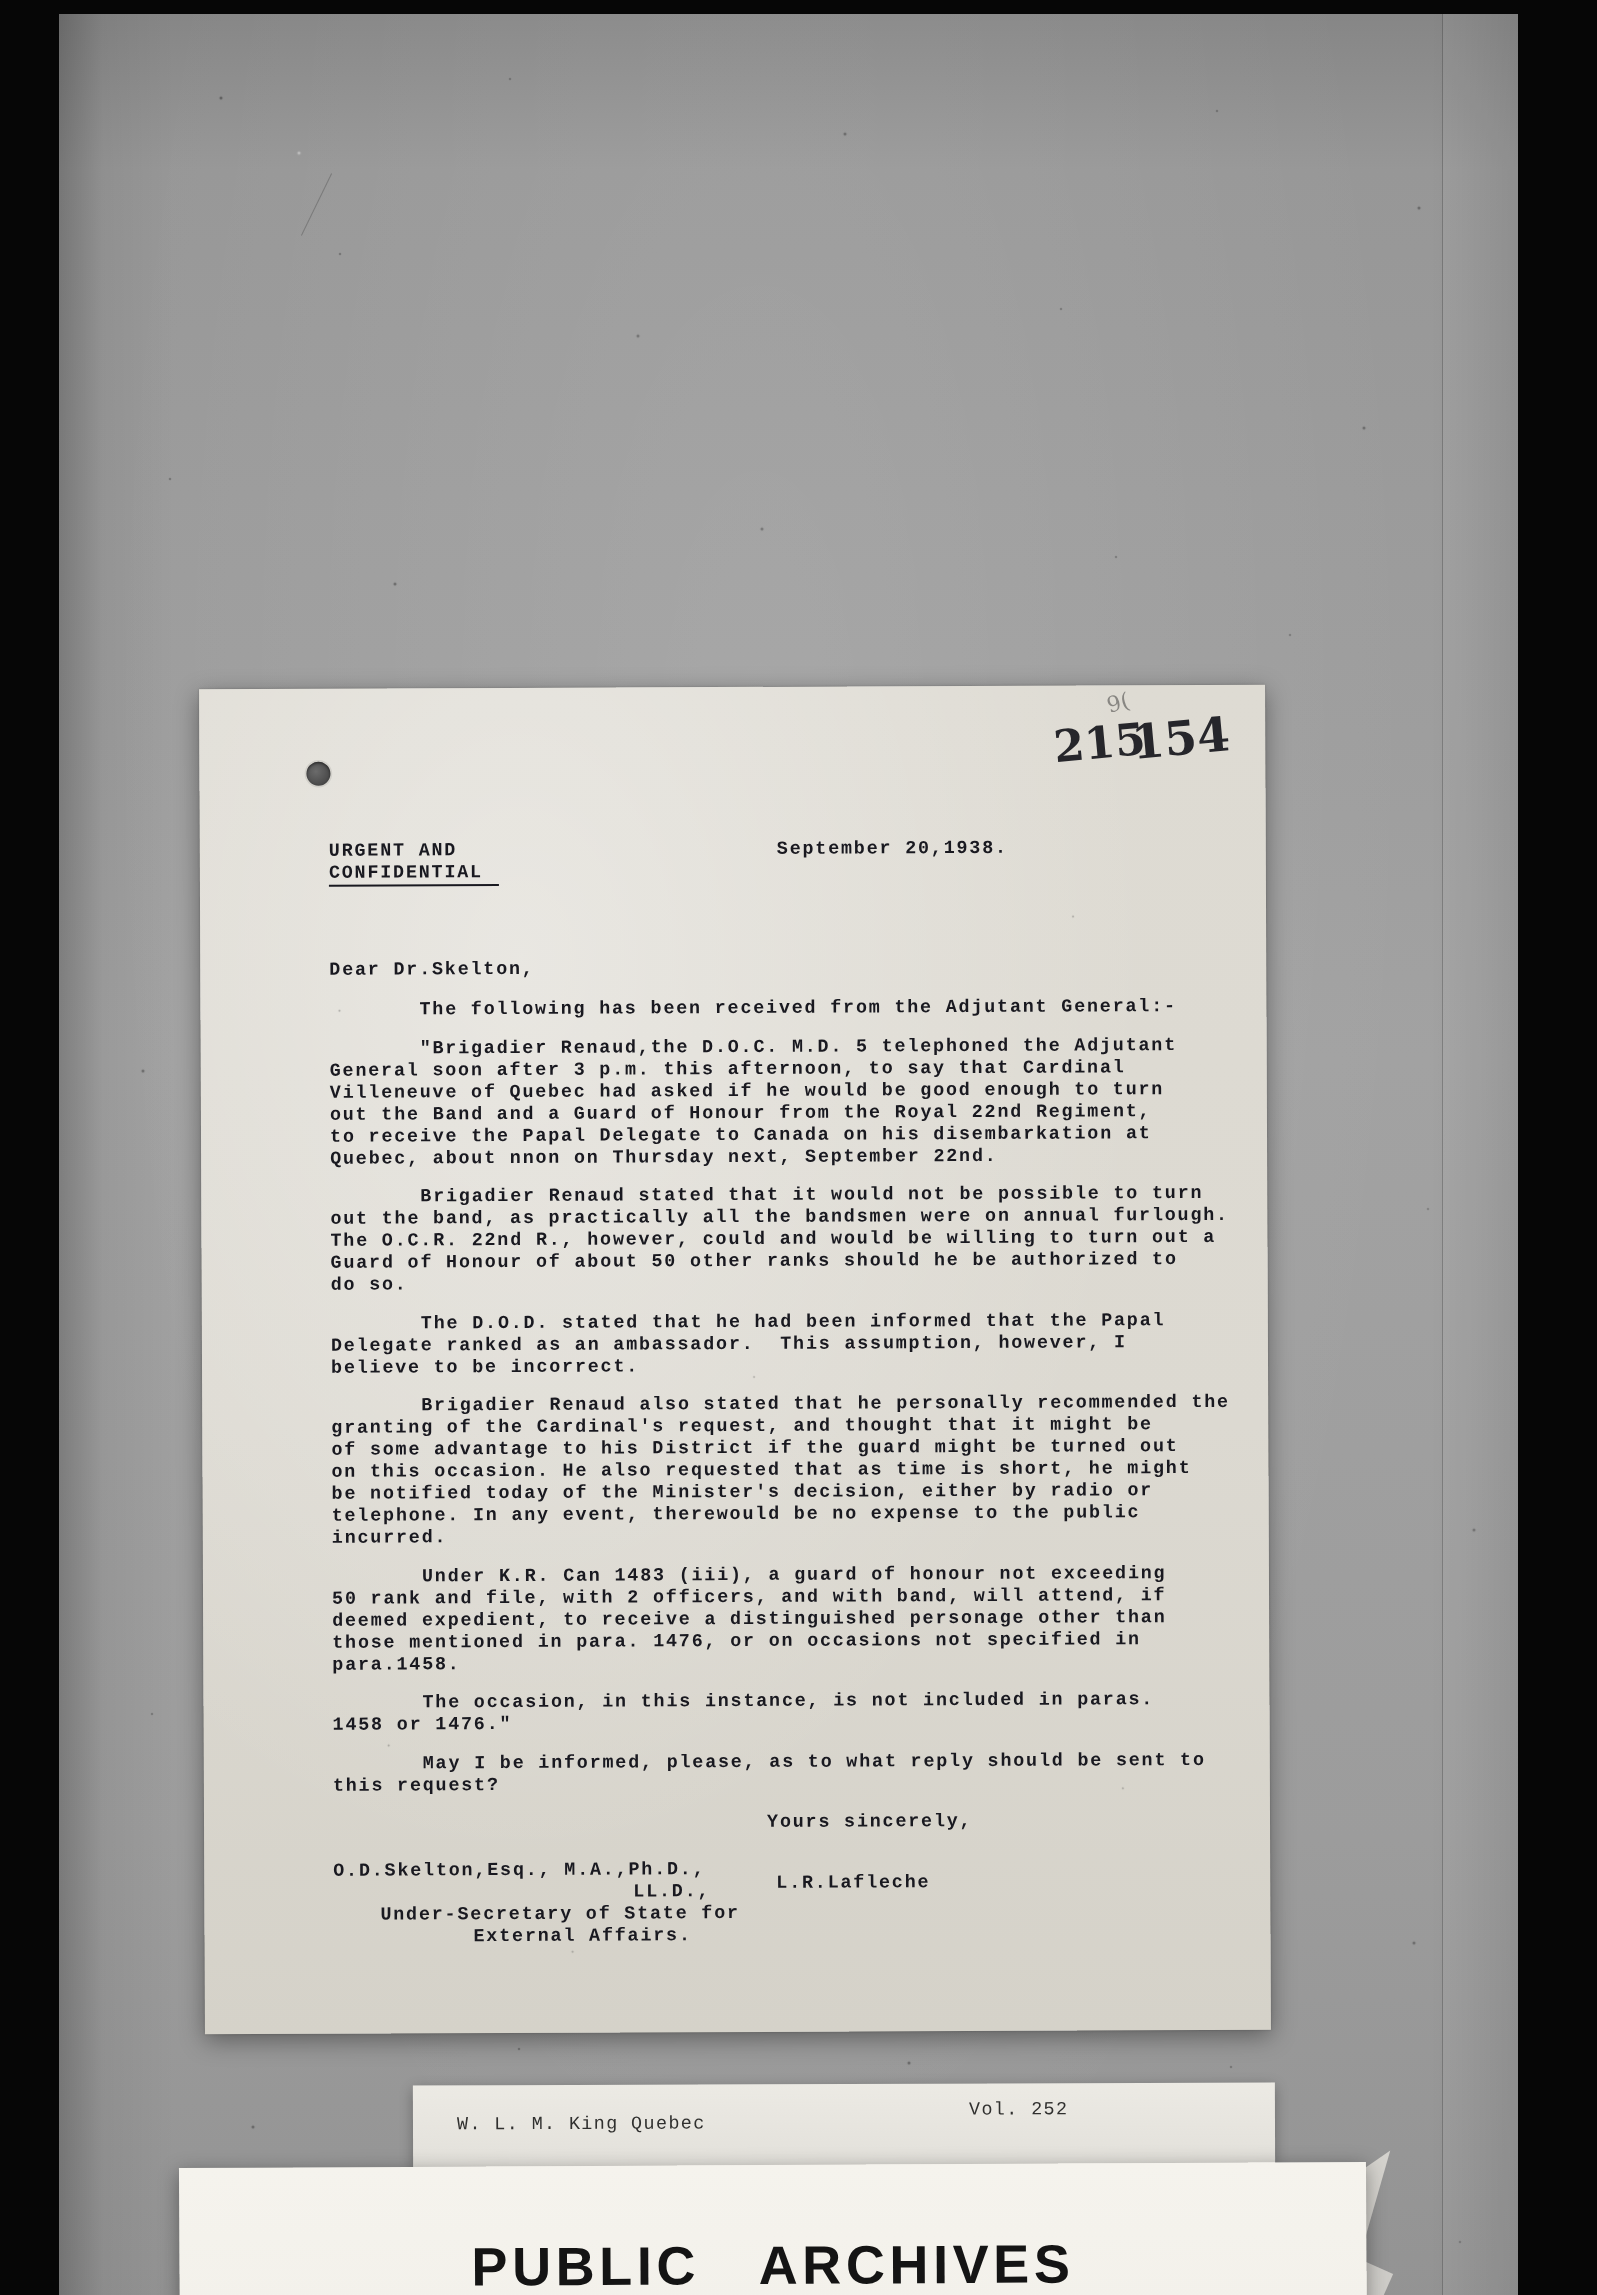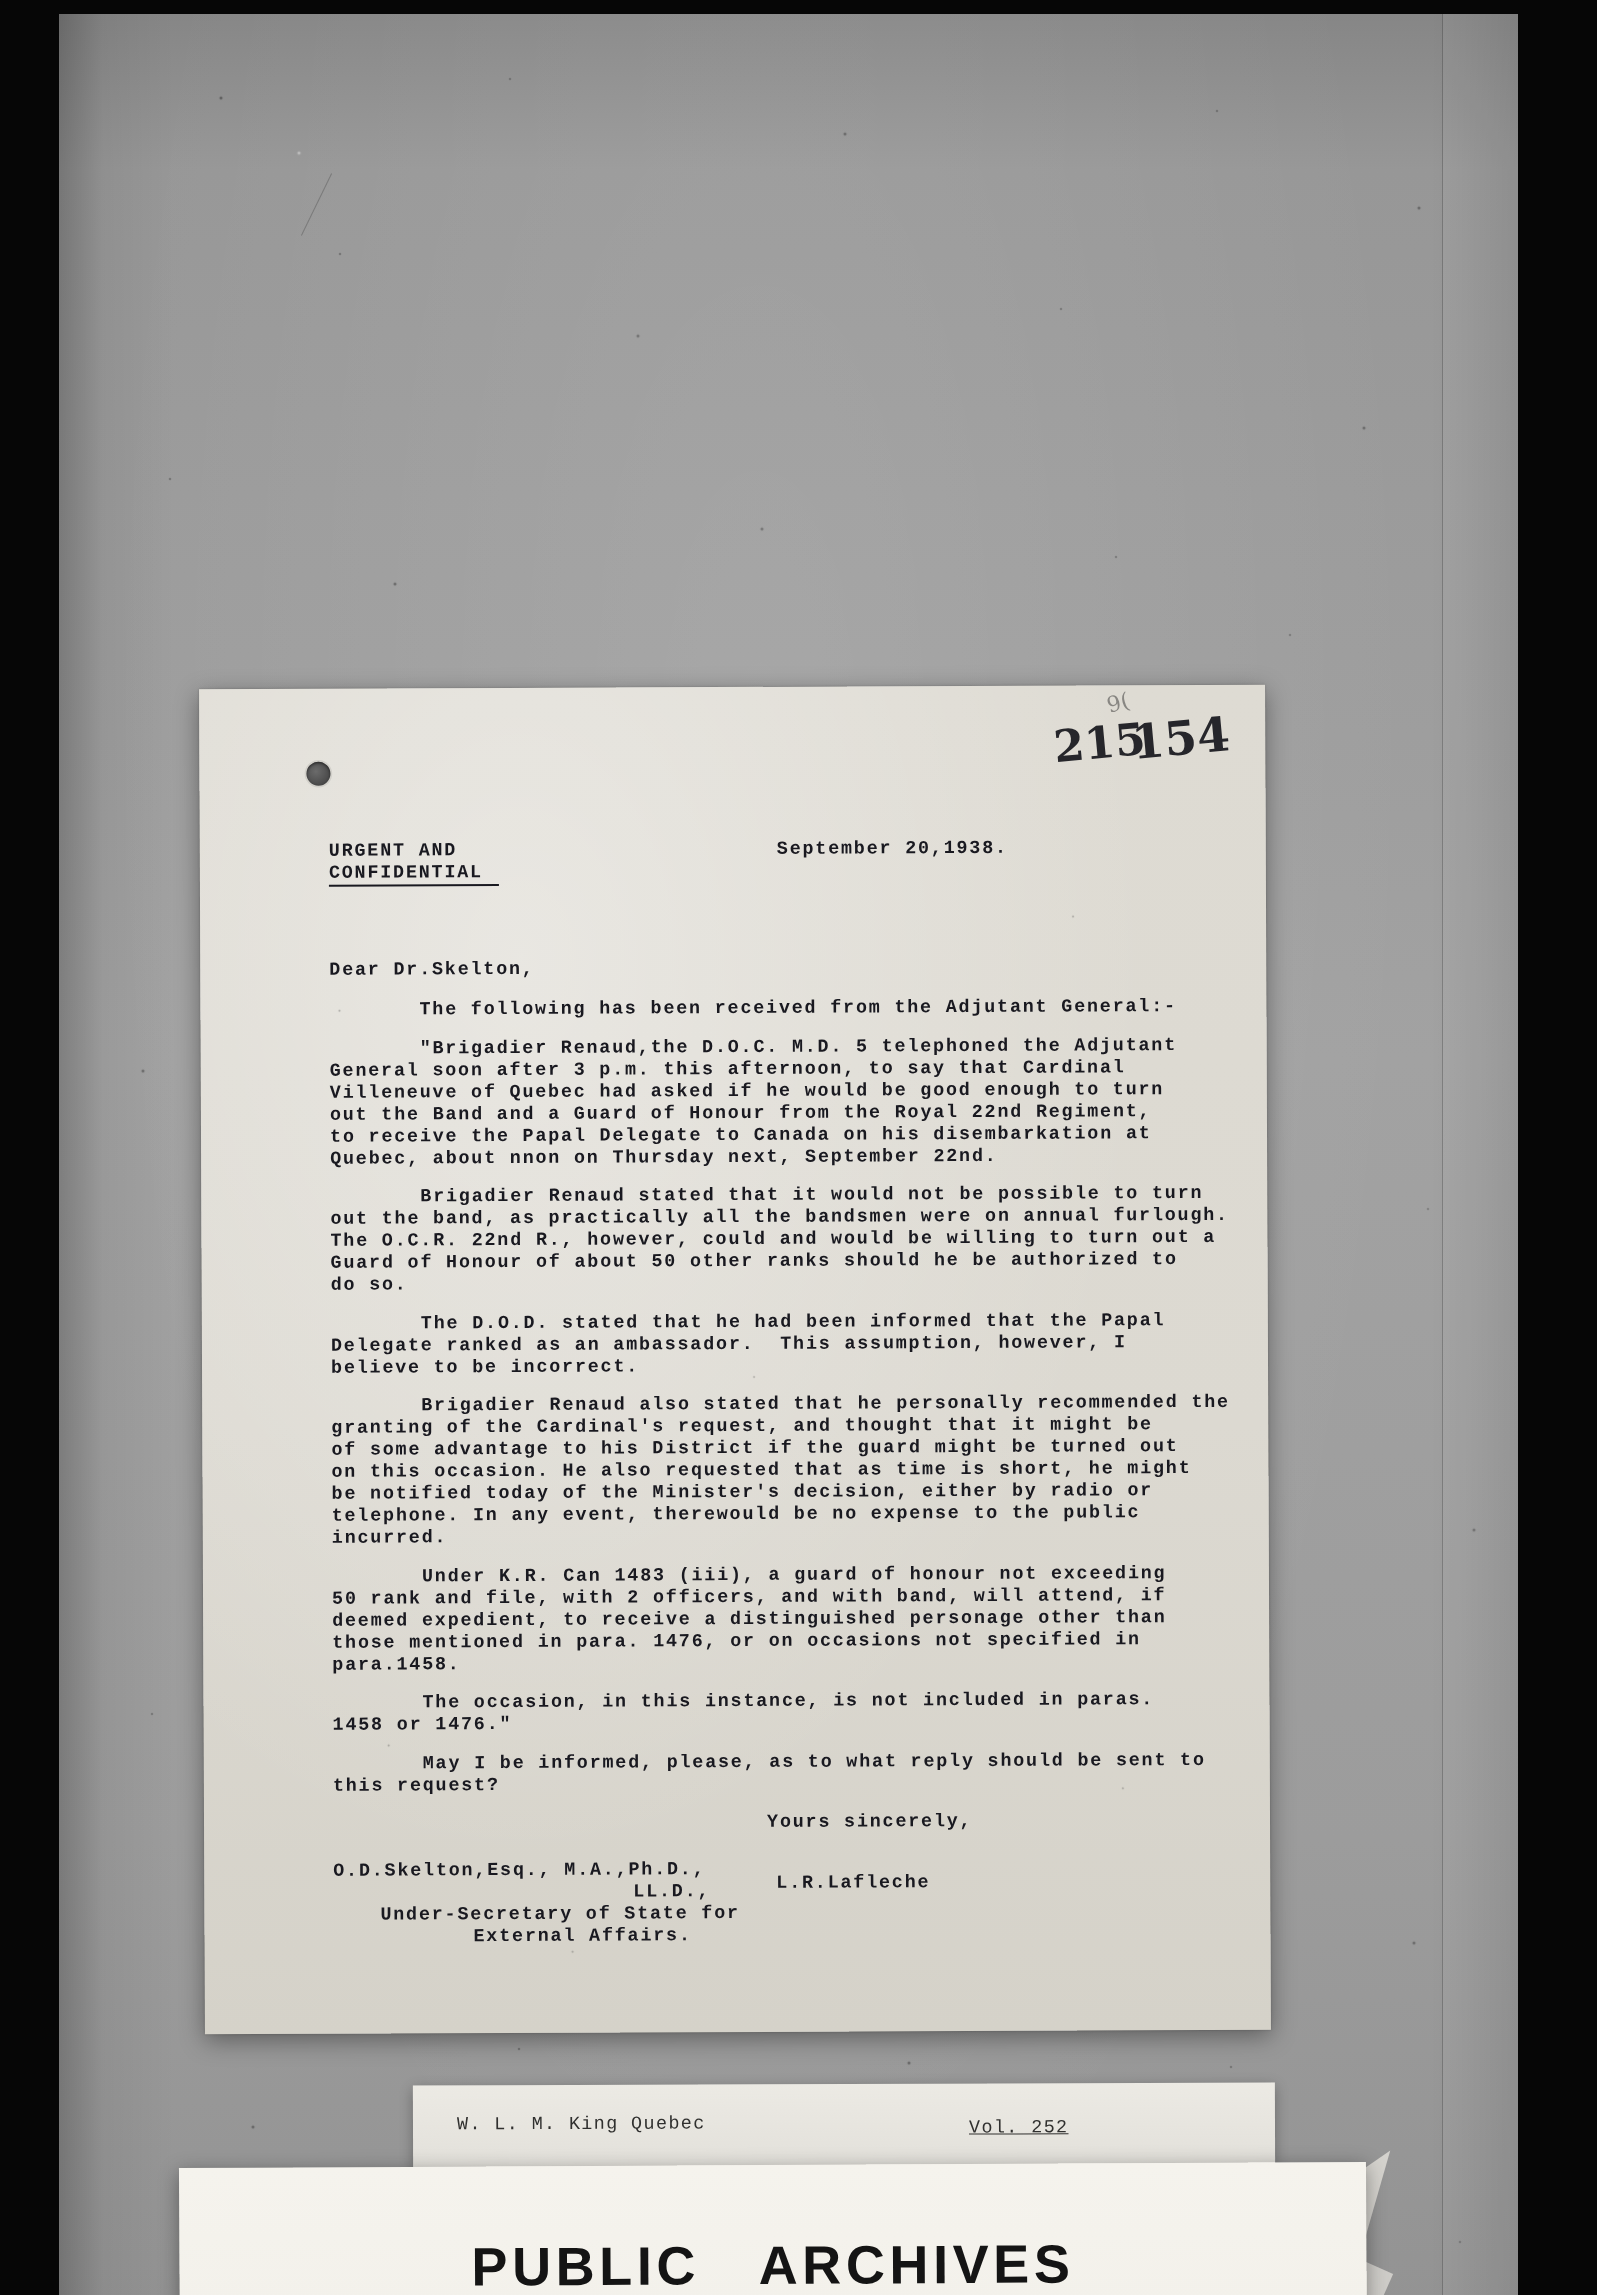--- a/index.html
+++ b/index.html
@@ -122,21 +122,21 @@
   
   .slip{
     position:absolute;left:354px;top:2070px;width:862px;height:84px;
     background:linear-gradient(180deg,#eceae4,#e2e0da);
     box-shadow:0 3.7px 13.8px rgba(0,0,0,0.30);
     transform:rotate(-0.2deg);
     font-family:"Liberation Mono","DejaVu Sans Mono",monospace;
     font-size:18.4px;color:#30302f;letter-spacing:1.4px;
   }
   .slip .collection{position:absolute;left:44px;top:28.5px;}
-  .slip .volume{position:absolute;left:556px;top:34px;text-decoration:underline;}
+  .slip .volume{position:absolute;left:556px;top:16px;}
   .fold{
     position:absolute;left:1221px;top:2121px;width:0;height:0;
     border-left:96px solid transparent;border-bottom:117px solid #d9d7d1;
     transform:rotate(16deg);opacity:.92;
   }
   .fold2{
     position:absolute;left:1240px;top:2240px;width:78px;height:96px;
     background:rgba(225,223,217,0.75);transform:rotate(24deg);
   }
   .card{

